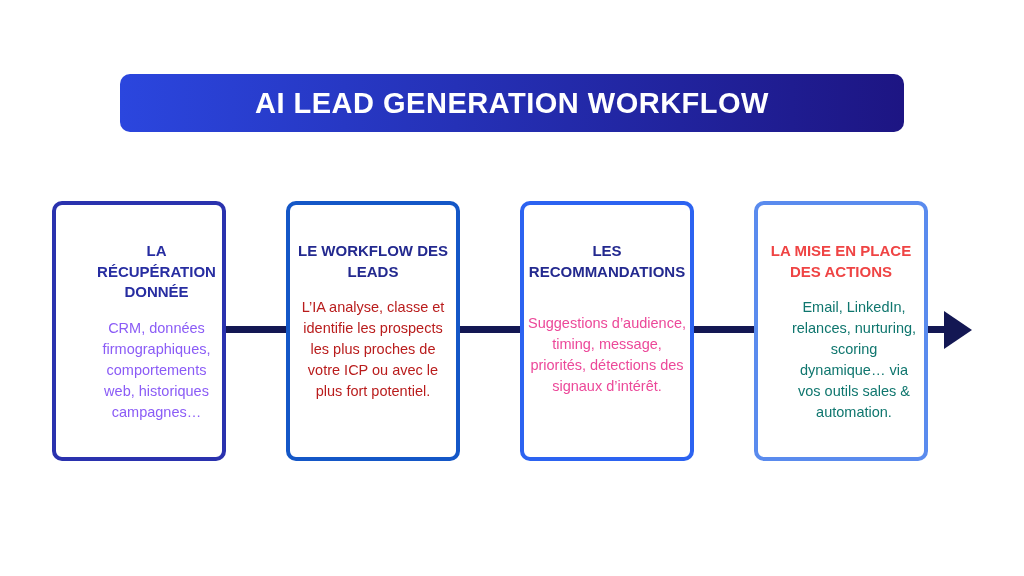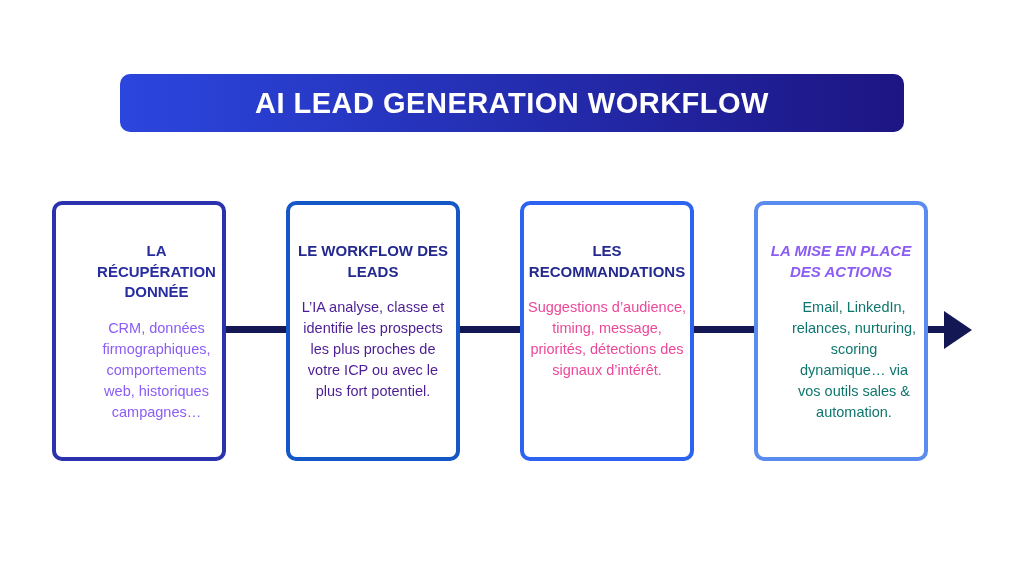--- a/index.html
+++ b/index.html
@@ -90,26 +90,26 @@
   <div class="flow-line" style="background-color: rgb(19, 23, 83);"></div>
   <div class="flow-arrowhead" style="border-left-color: rgb(19, 23, 83);"></div>
 
   <div class="step step-0" style="border-color: rgb(42, 50, 174); padding-left: 38px;">
     <p class="step-title" style="color: rgb(39, 45, 161);">LA RÉCUPÉRATION DONNÉE</p>
     <p class="step-body" style="color: #8b5cf6;">CRM, données firmographiques, comportements web, historiques campagnes…</p>
   </div>
 
   <div class="step step-1" style="border-color: rgb(20, 87, 199);">
     <p class="step-title" style="color: rgb(35, 41, 143);">LE WORKFLOW DES LEADS</p>
-    <p class="step-body" style="color: #4c1d95;">L’IA analyse, classe et identifie les prospects les plus proches de votre ICP ou avec le plus fort potentiel.</p>
+    <p class="step-body" style="color: #b91c1c;">L’IA analyse, classe et identifie les prospects les plus proches de votre ICP ou avec le plus fort potentiel.</p>
   </div>
 
-  <div class="step step-2" style="border-color: rgb(44, 99, 241);">
+  <div class="step step-2" style="border-color: rgb(44, 99, 241); gap: 16px;">
     <p class="step-title" style="color: rgb(35, 41, 143);">LES RECOMMANDATIONS</p>
     <p class="step-body" style="color: #ec4899;">Suggestions d’audience, timing, message, priorités, détections des signaux d’intérêt.</p>
   </div>
 
   <div class="step step-3" style="border-color: rgb(90, 139, 238);">
-    <p class="step-title" style="color: #8b5cf6; font-style: italic;">LA MISE EN PLACE DES ACTIONS</p>
+    <p class="step-title" style="color: #ef4444;">LA MISE EN PLACE DES ACTIONS</p>
     <p class="step-body" style="color: #0f766e; margin-left: 26px;">Email, LinkedIn, relances, nurturing, scoring dynamique… via vos outils sales &amp; automation.</p>
   </div>
 
 </div>
 
 </body></html>

